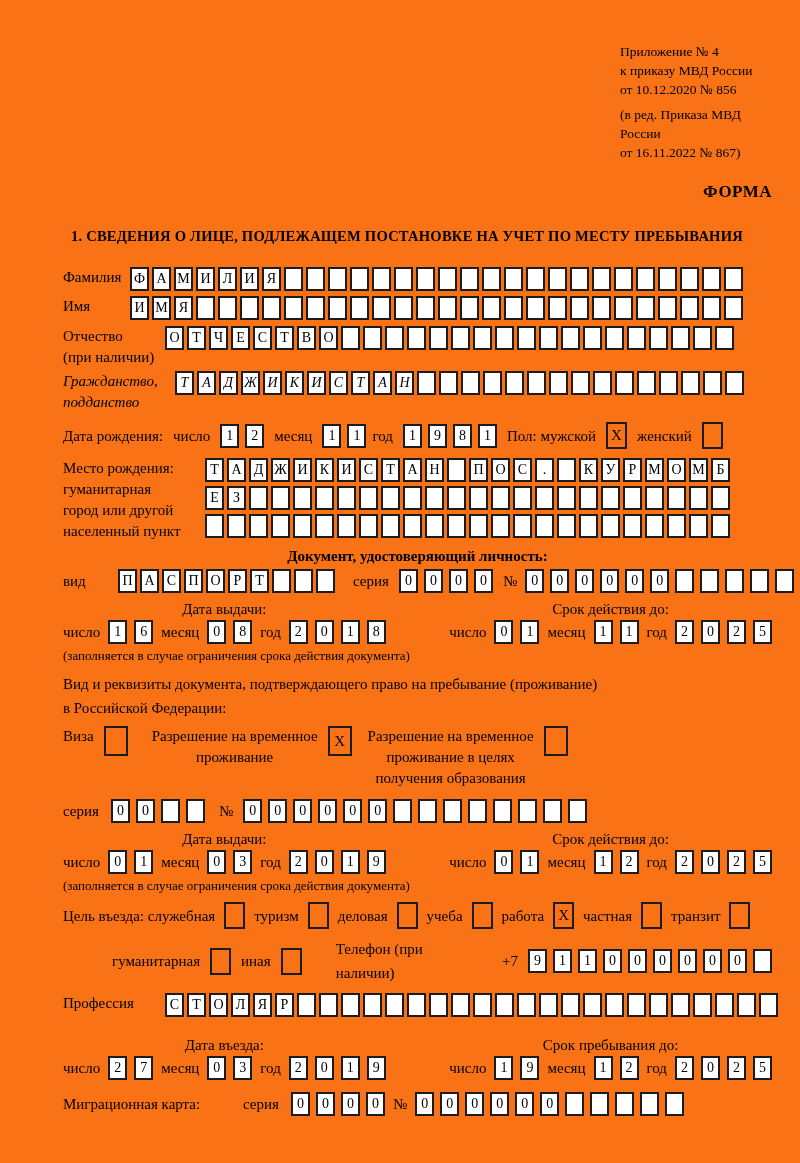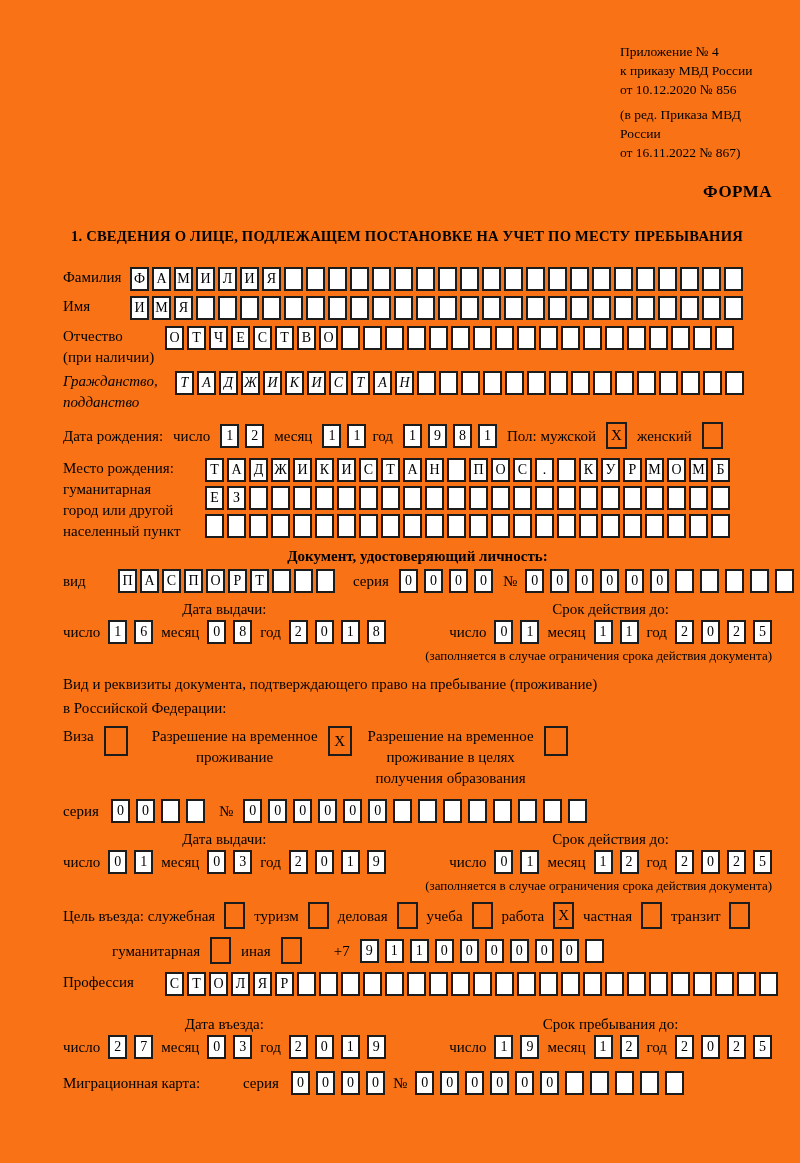--- a/index.html
+++ b/index.html
@@ -28,21 +28,21 @@
   }
   .cbox{
     flex:0 0 auto;display:inline-flex;width:21px;height:27px;border:2px solid #1c1c1c;
     box-sizing:border-box;align-items:center;justify-content:center;font-size:15px;vertical-align:middle;
   }
   .inlbl{font-size:15px;line-height:24px;}
   .stack{display:flex;flex-direction:column;gap:4px;}
   .dhead{font-size:15px;text-align:center;}
   .dfields{display:flex;align-items:center;gap:8px;margin-top:2px;}
   .dfields .cells{gap:7px;}
-  .note{font-size:13px;text-align:right;margin-top:4px;}
+  .note{font-size:13px;text-align:left;margin-top:4px;}
   .cklabel{font-size:15px;line-height:21px;text-align:center;}
   .ckitem{display:flex;align-items:flex-start;gap:10px;}
 </style>
 </head>
 <body>
 
 <div class="page">
 
   <div class="appendix">
     <div>Приложение № 4</div>
@@ -515,20 +515,21 @@
     <span class="cbox"></span>
     <span class="inlbl">транзит</span>
     <span class="cbox"></span>
   </div>
 
   <div class="frow" style="margin-top:8px;align-items:center;gap:10px;">
     <span class="inlbl" style="margin-left:49px;">гуманитарная</span>
     <span class="cbox"></span>
     <span class="inlbl">иная</span>
     <span class="cbox"></span>
+    <span class="inlbl" style="margin-left:24px;">Телефон (при наличии)</span>
     <span class="inlbl" style="margin-left:22px;">+7</span>
     <div class="cells g6">
         <span class="cell">9</span>
         <span class="cell">1</span>
         <span class="cell">1</span>
         <span class="cell">0</span>
         <span class="cell">0</span>
         <span class="cell">0</span>
         <span class="cell">0</span>
         <span class="cell">0</span>

